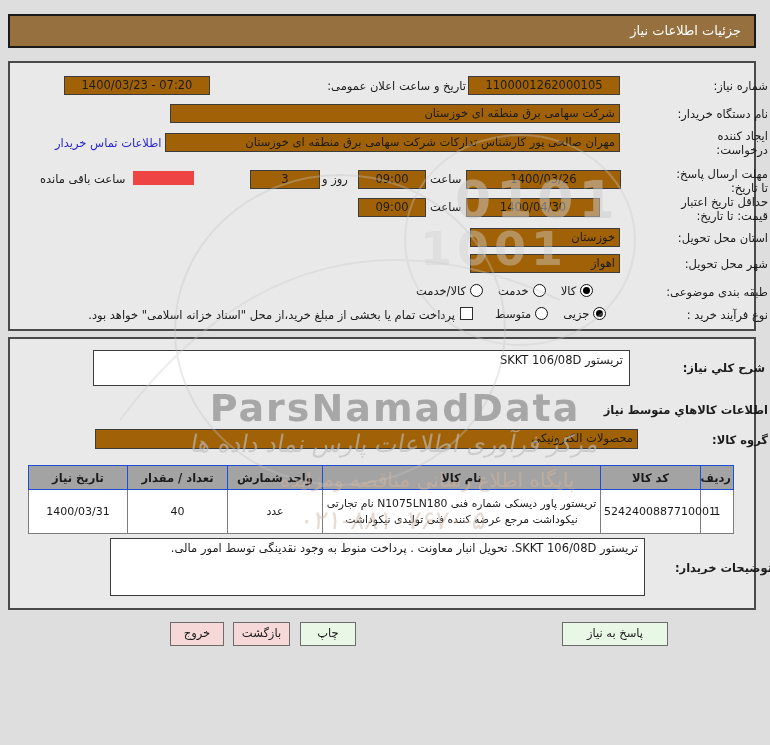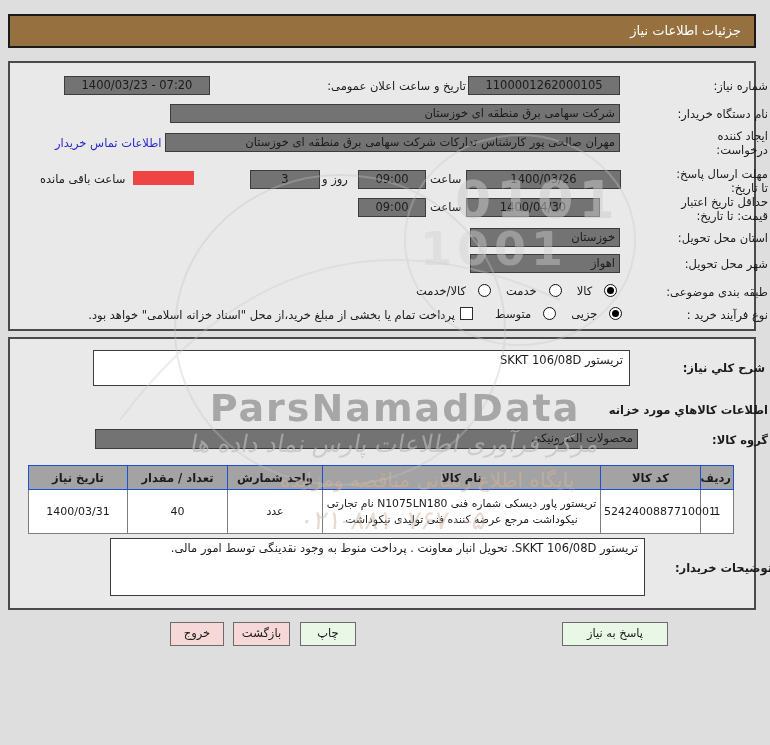--- a/index.html
+++ b/index.html
@@ -7,30 +7,30 @@
         font-family:"DejaVu Sans",sans-serif;color:#1b1b1b;font-size:11.5px;background:#dedede;padding-left:20px;}
   #titlebar{position:absolute;left:8px;top:14px;width:748px;height:34px;background:#96713f;
         border:2px solid #1a1a1a;box-sizing:border-box;color:#fff;font-size:13px;line-height:29px;
         padding-right:13px;}
   .panel{position:absolute;left:8px;width:748px;background:#e9e9e9;border:2px solid #4a4a4a;box-sizing:border-box;}
   #panel1{top:61px;height:270px;}
   #panel2{top:337px;height:273px;}
   .lbl{position:absolute;white-space:nowrap;}
   .lbl2{position:absolute;text-align:right;line-height:14px;white-space:nowrap;}
   .b{font-weight:bold;}
-  .fld{position:absolute;background:#737373;border:1px solid #3c3c3c;height:19px;line-height:17px;
+  .fld{position:absolute;background:#a16207;border:1px solid #3c3c3c;height:19px;line-height:17px;
        padding:0 4px;box-sizing:border-box;overflow:hidden;white-space:nowrap;font-size:11.5px;}
   .ctr{text-align:center;}
   .ltr{direction:ltr;unicode-bidi:embed;}
   .ta{position:absolute;background:#fff;border:1px solid #3c3c3c;box-sizing:border-box;
       padding:2px 6px;overflow:hidden;font-size:11.5px;text-align:right;}
   .link{position:absolute;color:#2727cc;white-space:nowrap;cursor:pointer;}
   .cdown{background:#fde047;color:#a0524d;border:7px solid #ef4444;height:14px;line-height:15px;}
   .optrow{position:absolute;display:flex;direction:rtl;align-items:center;gap:15px;height:15px;}
-  .opt{display:flex;direction:rtl;align-items:center;gap:12px;cursor:pointer;justify-content:center;}
+  .opt{display:flex;direction:rtl;align-items:center;gap:4px;cursor:pointer;justify-content:center;}
   .radio{width:13px;height:13px;box-sizing:border-box;border:1.5px solid #111;border-radius:50%;background:#fff;flex:0 0 auto;}
   .radio.on{position:relative;}
   .radio.on::after{content:"";position:absolute;left:1.5px;top:1.5px;width:7px;height:7px;border-radius:50%;background:#000;}
   .chk{position:absolute;width:13px;height:13px;box-sizing:border-box;border:1.5px solid #2e2e2e;background:#fff;cursor:pointer;}
   #items-table{position:absolute;left:28px;top:465px;width:705px;border-collapse:collapse;table-layout:fixed;}
   #items-table th{background:#a3a3a3;border:1px solid #1d4ed8;font-weight:bold;height:23px;font-size:11.5px;padding:0 2px;}
   #items-table td{background:#fff;border:1px solid #7d7d7d;text-align:center;height:43px;padding:0 3px;font-size:11px;line-height:16px;}
   .btn{position:absolute;top:622px;height:24px;box-sizing:border-box;border:1px solid #6b6b6b;
        text-align:center;line-height:21px;font-size:11.5px;cursor:pointer;margin-left:37px;}
   .mint{background:#e9f7e6;}
@@ -116,21 +116,21 @@
     </span>
   </div>
   <span class="chk" style="left:460px;top:307px"></span>
   <div class="lbl" style="left:48px;top:308px;width:407px;text-align:right;white-space:nowrap">پرداخت تمام یا بخشی از مبلغ خرید،از محل "اسناد خزانه اسلامی" خواهد بود.</div>
 
   <div id="panel2" class="panel"></div>
 
   <div class="lbl b" style="right:25px;top:361px">شرح کلي نیاز:</div>
   <div class="ta" style="left:93px;top:350px;width:537px;height:36px">تریستور SKKT 106/08D</div>
 
-  <div class="lbl b" style="right:22px;top:403px">اطلاعات کالاهاي مورد خزانه</div>
+  <div class="lbl b" style="right:22px;top:403px">اطلاعات کالاهاي متوسط نیاز</div>
 
   <div class="lbl b" style="right:22px;top:433px">گروه کالا:</div>
   <div class="fld" style="left:95px;top:429px;width:543px;height:20px">محصولات الکترونیکی</div>
 
   <table id="items-table">
     <colgroup>
       <col style="width:33px">
         <col style="width:100px">
         <col style="width:278px">
       <col style="width:95px">

